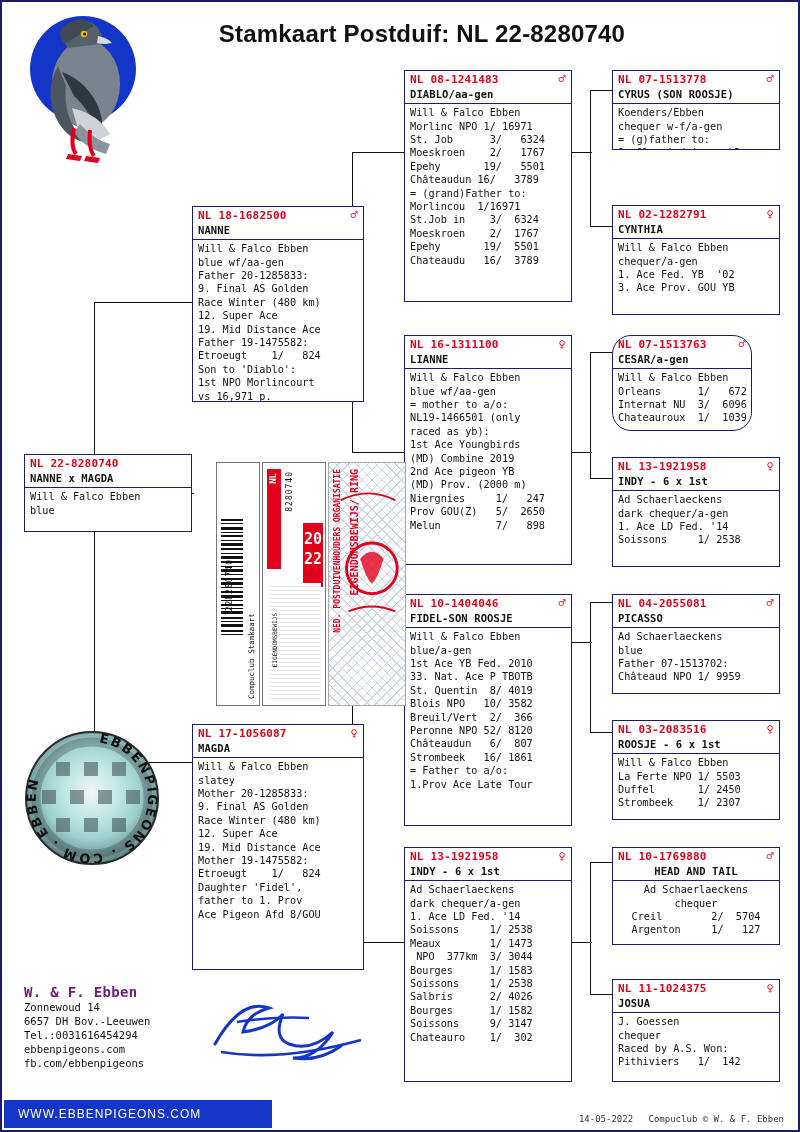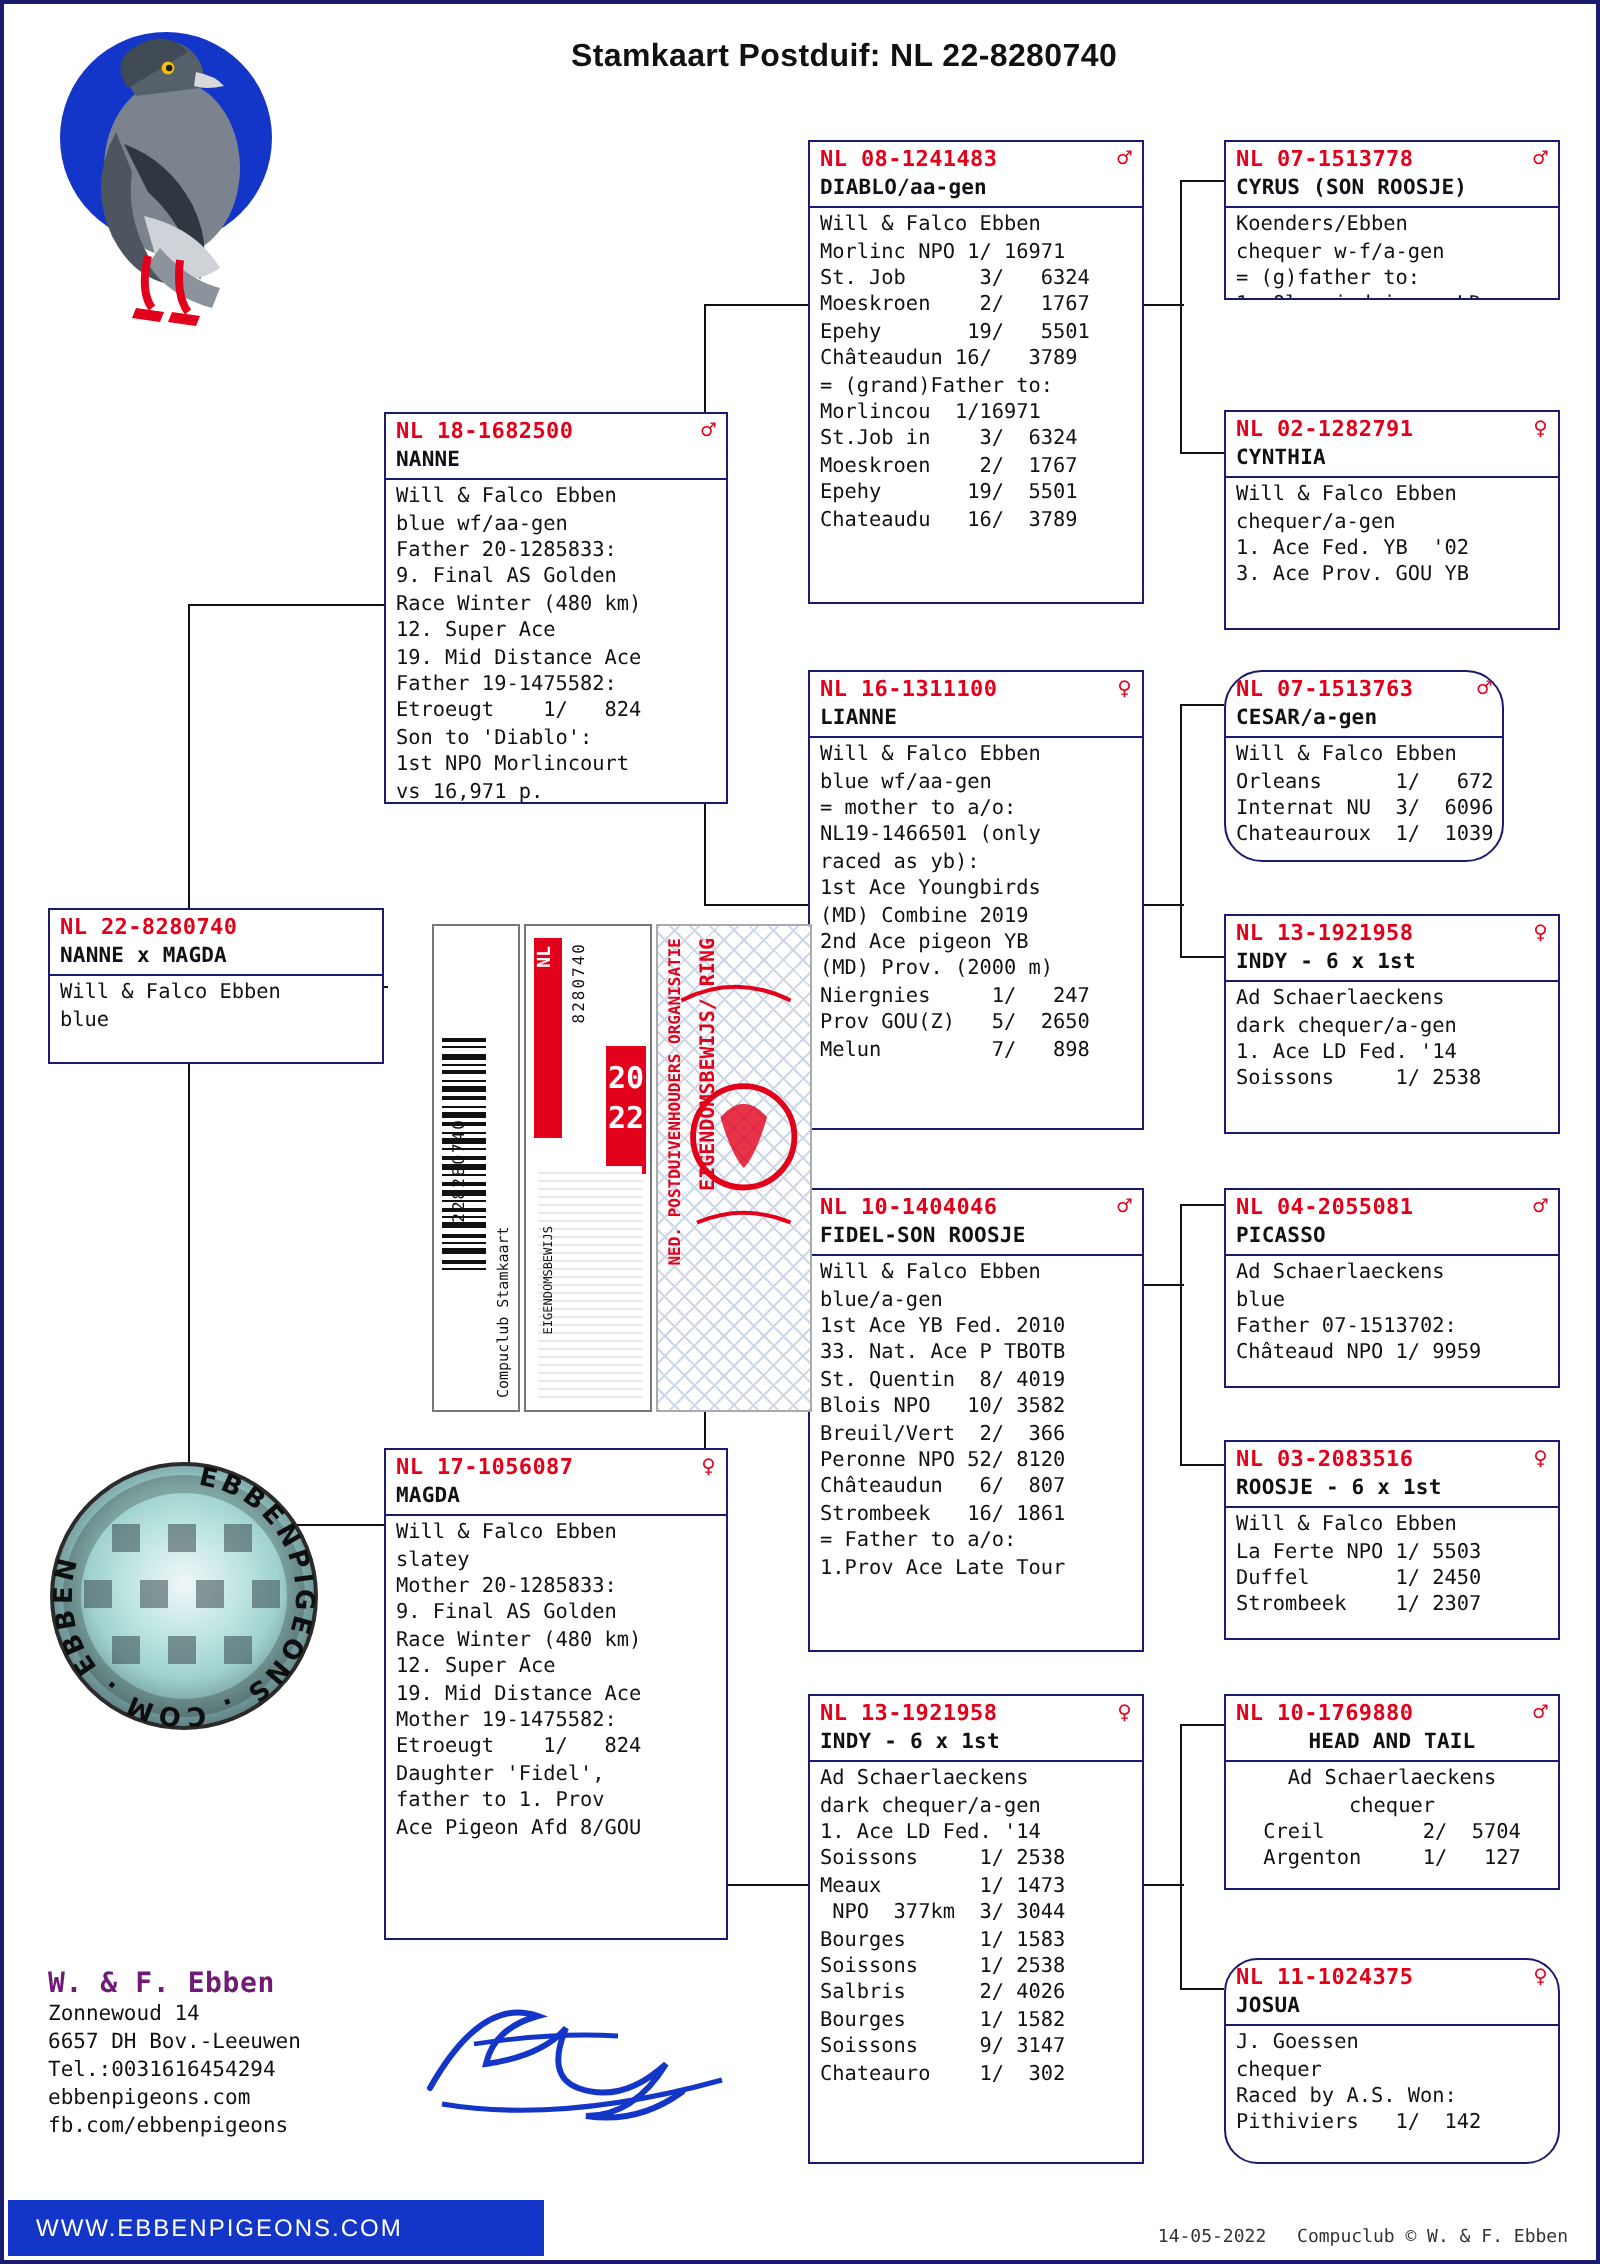--- a/index.html
+++ b/index.html
@@ -11,21 +11,21 @@
     position: relative;
     overflow: hidden;
   }
   .page { position:absolute; inset:0; border:2px solid #1a1a6e; }
 
   
   .title {
     position:absolute; left:180px; top:18px; width:480px;
     text-align:center;
     font-family:"Liberation Sans", sans-serif;
-    font-size:16px; font-weight:bold; color:#111;
+    font-size:24px; font-weight:bold; color:#111;
     letter-spacing:0.2px;
   }
 
   
   .logo-blue {
     position:absolute; left:28px; top:14px; width:106px; height:106px;
     border-radius:50%; background:#1436c8;
   }
   .logo-pigeon { position:absolute; left:26px; top:10px; width:120px; height:160px; }
 
@@ -413,21 +413,21 @@
     <div class="namerow">HEAD AND TAIL</div>
     <div class="hr"></div>
     <ul>
       <li>Ad Schaerlaeckens</li>
       <li>chequer</li>
       <li>Creil        2/  5704</li>
       <li>Argenton     1/   127</li>
     </ul>
   </div>
 
-  <div class="box" style="left:610px; top:977px; width:168px; height:103px;border-radius:17px;">
+  <div class="box" style="left:610px; top:977px; width:168px; height:103px;">
     <div class="ringrow">
       <span>NL  11-1024375</span>
       <span class="sex">♀</span>
     </div>
     <div class="namerow">JOSUA</div>
     <div class="hr"></div>
     <ul>
       <li>J. Goessen</li>
       <li>chequer</li>
       <li>Raced by A.S. Won:</li>

